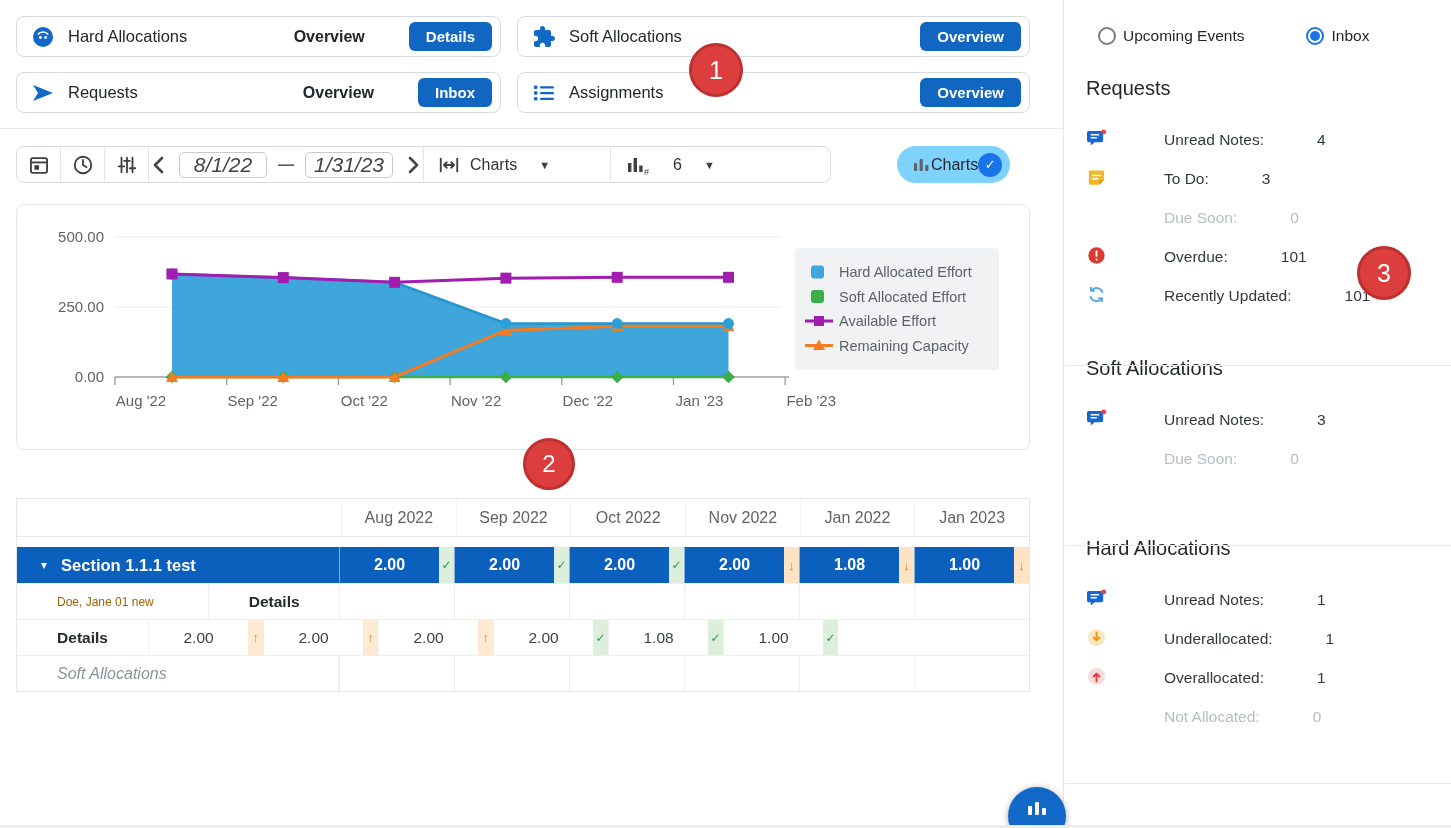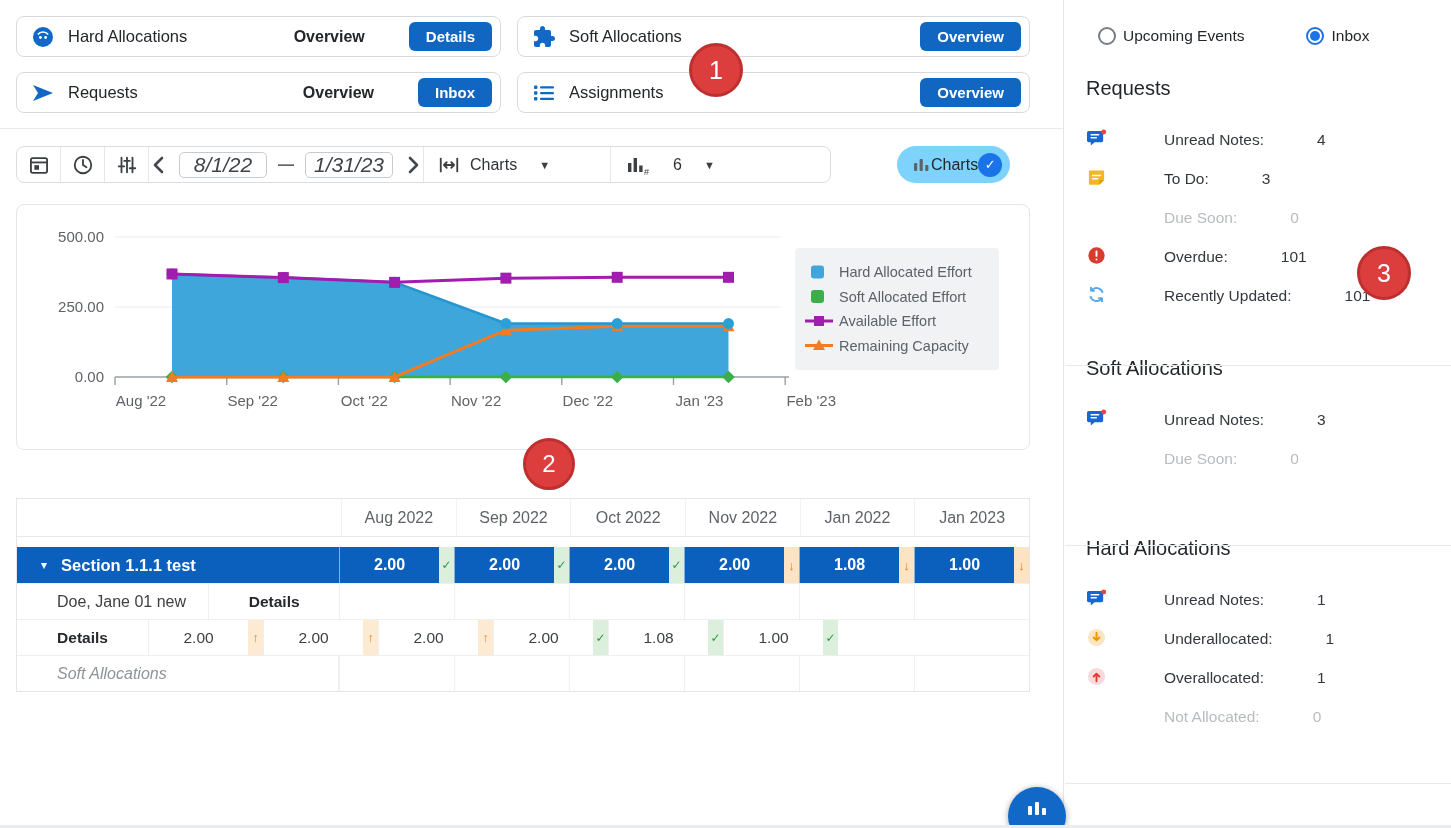--- a/index.html
+++ b/index.html
@@ -43,21 +43,21 @@
   .t-row{display:flex;align-items:stretch;}
   .t-header{height:37px;border-bottom:1px solid #e6e9ec;}
   .t-gap{height:10px;}
   .t-cell{box-sizing:border-box;}
   .t-namedet{width:325px;}
   .t-hcell{width:115px;display:flex;align-items:center;justify-content:center;color:#5f6368;
     font-size:16px;border-left:1px solid #f0f2f4;}
   .t-section{height:36px;background:#0B5FBD;color:#fff;}
   .t-person{height:35px;border-top:1px solid #edeff1;}
   .t-group{height:35px;border-top:1px solid #edeff1;}
-  .t-name{width:194px;display:flex;align-items:center;font-size:16px;color:#404040;padding-left:40px;
+  .t-name{width:194px;display:flex;align-items:center;font-size:12px;color:#a16207;padding-left:40px;
     box-sizing:border-box;border-right:1px solid #edeff1;}
   .t-section .t-name{padding-left:24px;border-right:none;color:#fff;font-weight:700;font-size:16.5px;}
   .sec-caret{margin-right:14px;font-size:12px;cursor:pointer;}
   .t-det{width:131px;display:flex;align-items:center;justify-content:center;font-weight:700;
     font-size:15.5px;color:#26292d;box-sizing:border-box;cursor:pointer;}
   .t-section .t-det{cursor:default;}
   .t-groupname{display:flex;align-items:center;font-style:italic;color:#8d939a;font-size:16px;
     padding-left:40px;border-right:1px solid #edeff1;box-sizing:border-box;}
   .t-gcell{width:115px;display:flex;border-left:1px solid #edeff1;box-sizing:border-box;}
   .t-section .t-gcell{border-left:1px solid rgba(255,255,255,.5);}

